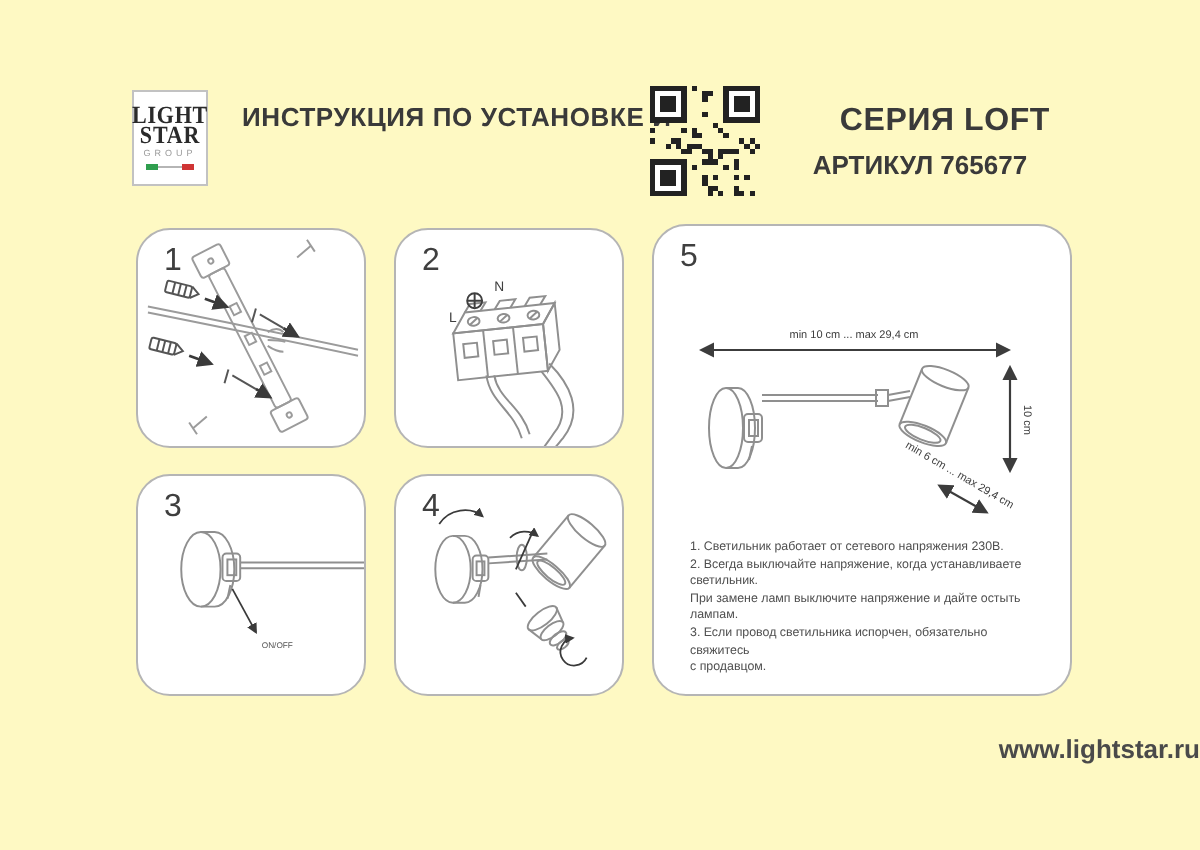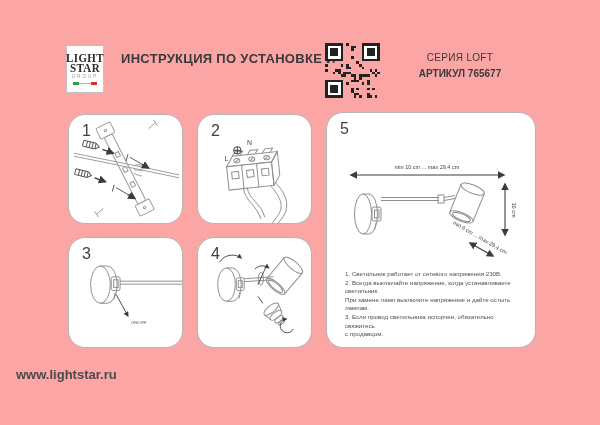--- a/index.html
+++ b/index.html
@@ -1,17 +1,17 @@
 <!DOCTYPE html>
 <html><head>
 <meta charset="utf-8">
 <style>
   html,body{margin:0;padding:0;background:#fff;}
   .page{
-    position:relative;width:600px;height:425px;background:#fca5a5;
+    position:relative;width:600px;height:425px;background:#fef9c3;
     font-family:"Liberation Sans",sans-serif;color:#3b3b3b;overflow:hidden;
   }
   
   .logo-box{
     position:absolute;left:66px;top:45px;width:38px;height:48px;
     border:1px solid #c2c2c2;background:#fff;box-sizing:border-box;
     display:flex;flex-direction:column;align-items:center;justify-content:center;
   }
   .logo-word{font-family:"Liberation Serif",serif;font-weight:700;font-size:11px;
     line-height:10px;letter-spacing:.4px;color:#2a2a2a;transform:scaleY(1.12);}
@@ -19,40 +19,40 @@
   .logo-flag{display:flex;align-items:center;width:24px;margin-top:3px;}
   .flag-green{width:6px;height:3px;background:#2f9e4e;}
   .flag-line{flex:1;height:1px;background:#b5b5b5;}
   .flag-red{width:6px;height:3px;background:#cf3434;}
   .title{
     position:absolute;left:121px;top:49px;margin:0;
     font-size:13px;font-weight:700;line-height:19px;letter-spacing:.3px;color:#3a3a3a;
   }
   .qr{position:absolute;left:325px;top:43px;width:55px;height:55px;}
   .series-block{position:absolute;left:395px;top:52px;width:130px;text-align:center;}
-  .series{font-size:10px;font-weight:400;letter-spacing:.3px;color:#3a3a3a;}
-  .article{font-size:10px;font-weight:700;margin-top:5px;color:#3a3a3a;}
+  .series{font-size:16px;font-weight:700;letter-spacing:.3px;color:#3a3a3a;text-align:right;}
+  .article{font-size:13px;font-weight:700;margin-top:5px;color:#3a3a3a;}
   
   .panel{
     position:absolute;border:1px solid #b5b5b5;border-radius:17px;background:#fff;
     box-sizing:border-box;overflow:hidden;
   }
   .p1{left:68px;top:114px;width:115px;height:110px;}
   .p2{left:197px;top:114px;width:115px;height:110px;}
   .p3{left:68px;top:237px;width:115px;height:111px;}
   .p4{left:197px;top:237px;width:115px;height:111px;}
   .p5{left:326px;top:112px;width:210px;height:236px;}
   .num{position:absolute;left:13px;top:7px;font-size:16px;color:#3f3f3f;}
   .diagram{position:absolute;left:0;top:0;width:100%;height:100%;}
   .diagram5{position:absolute;left:0;top:0;width:210px;height:158px;}
   .notes{position:absolute;left:18px;top:157px;width:180px;
     font-size:6.2px;line-height:8.6px;color:#4f4f4f;}
   .notes span{display:block;}
   
-  .footer{position:absolute;left:16px;right:0;top:367px;text-align:left;
+  .footer{position:absolute;left:16px;right:0;top:367px;text-align:right;
     font-size:13px;font-weight:700;color:#4a4a4a;}
 </style>
 </head>
 <body>
 
 <div class="page">
 
   <div class="logo-box">
     <div class="logo-word">LIGHT</div>
     <div class="logo-word">STAR</div>

